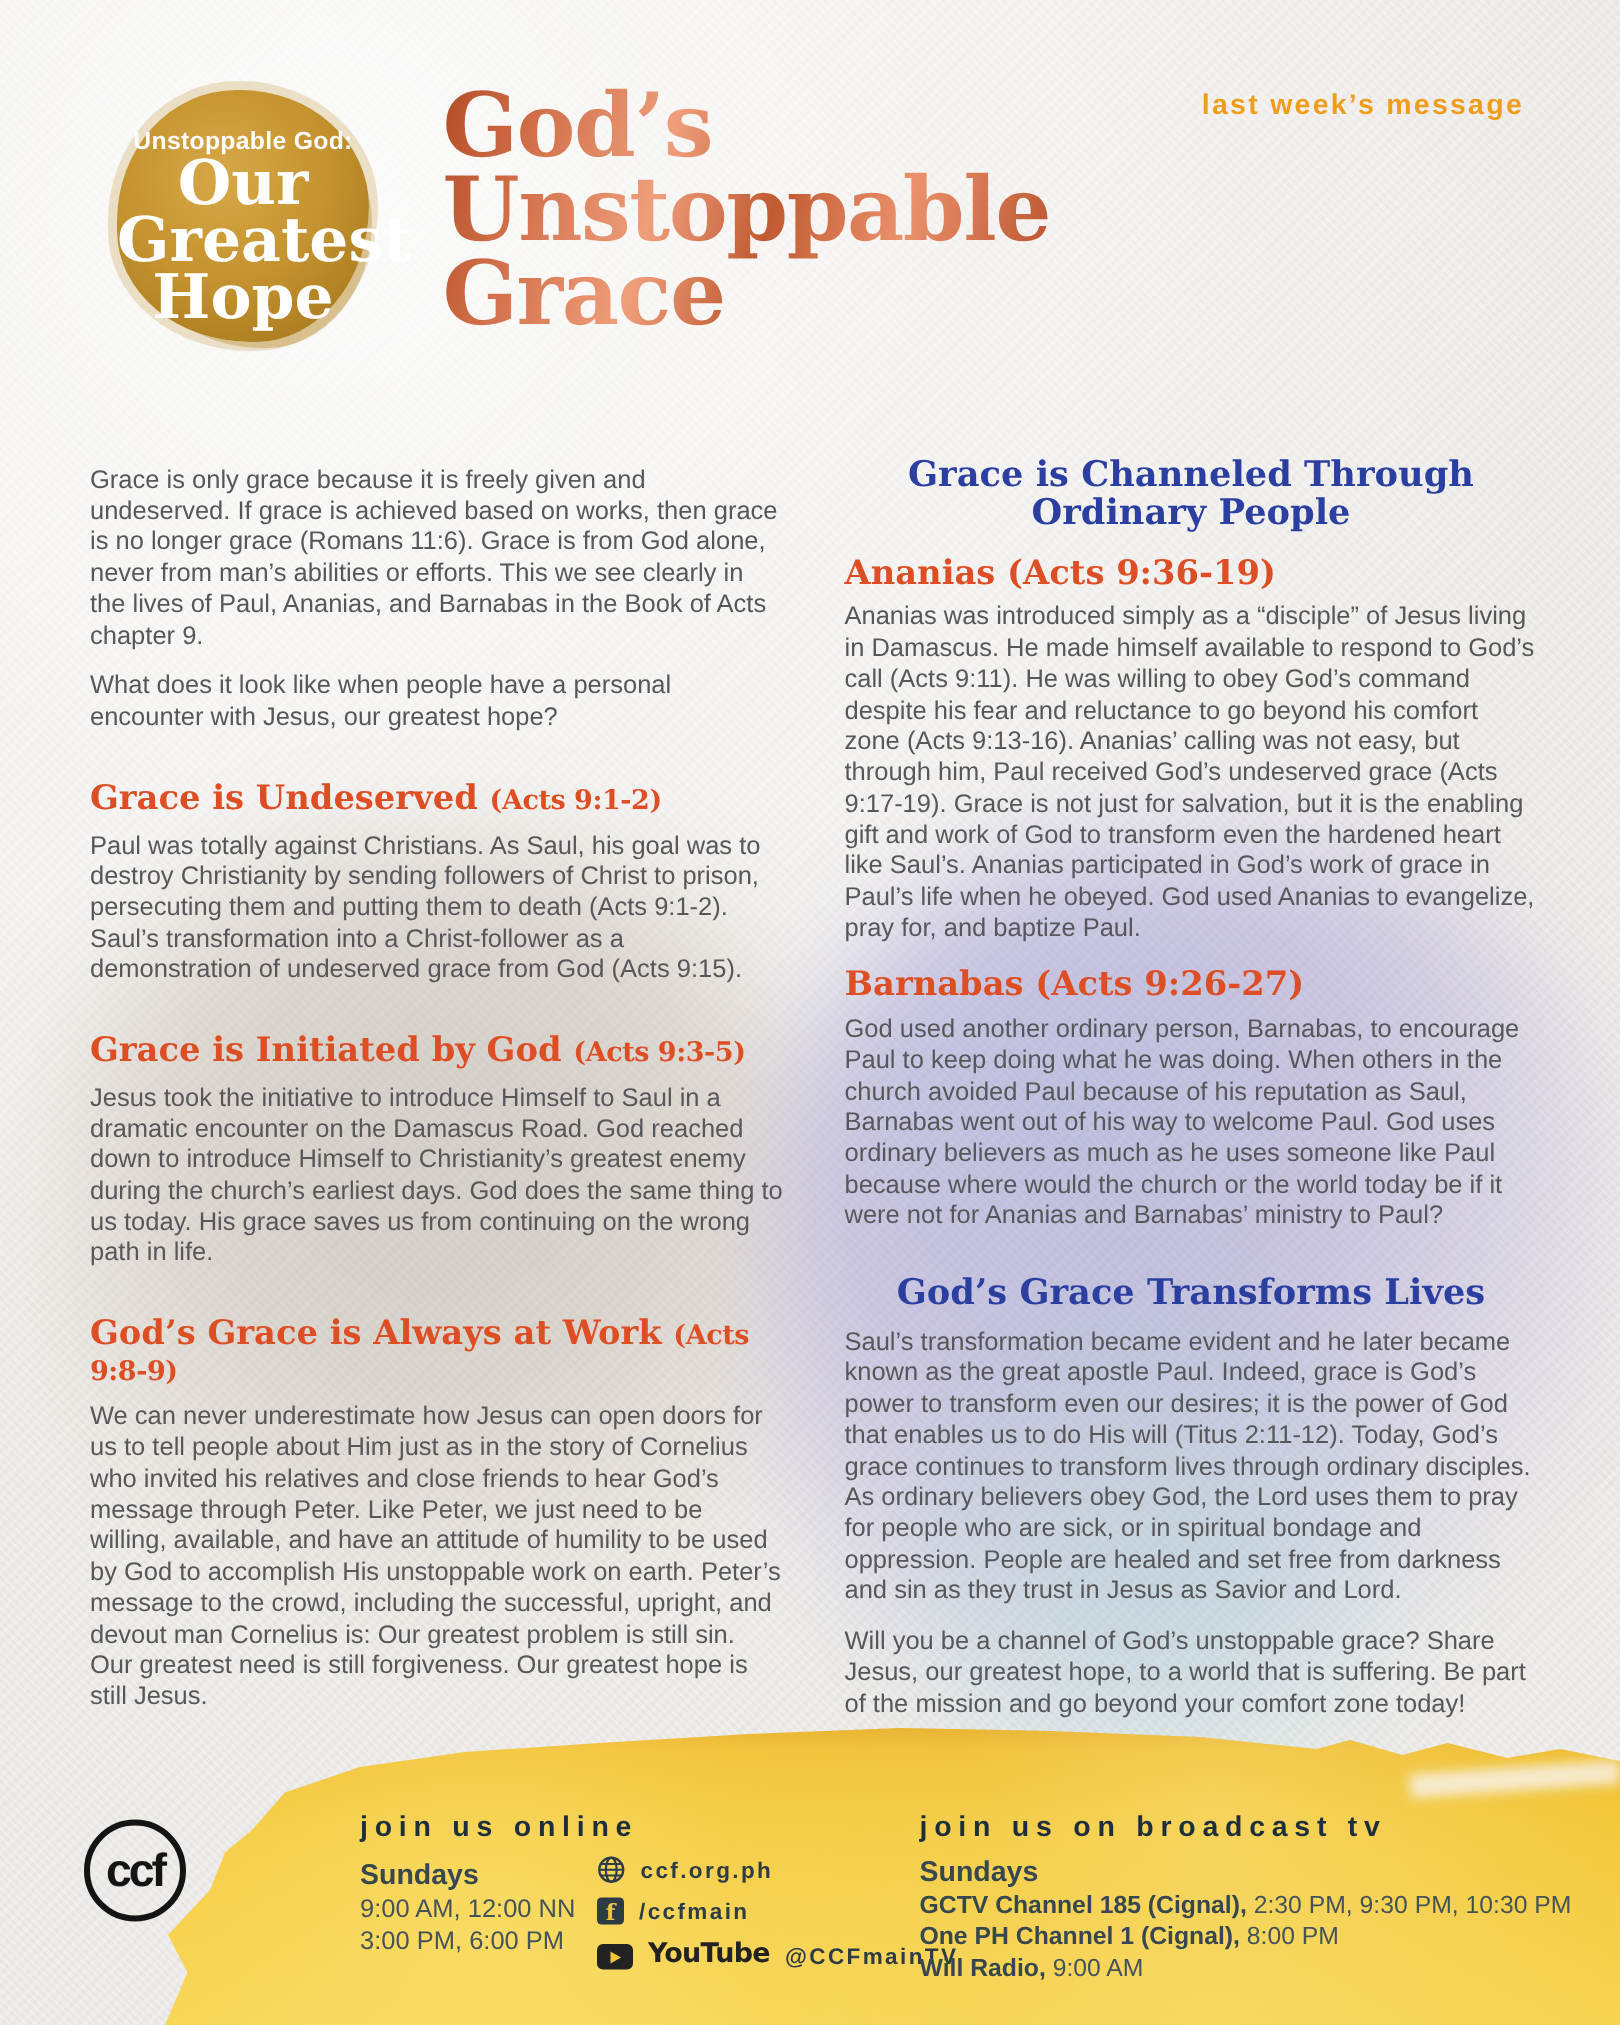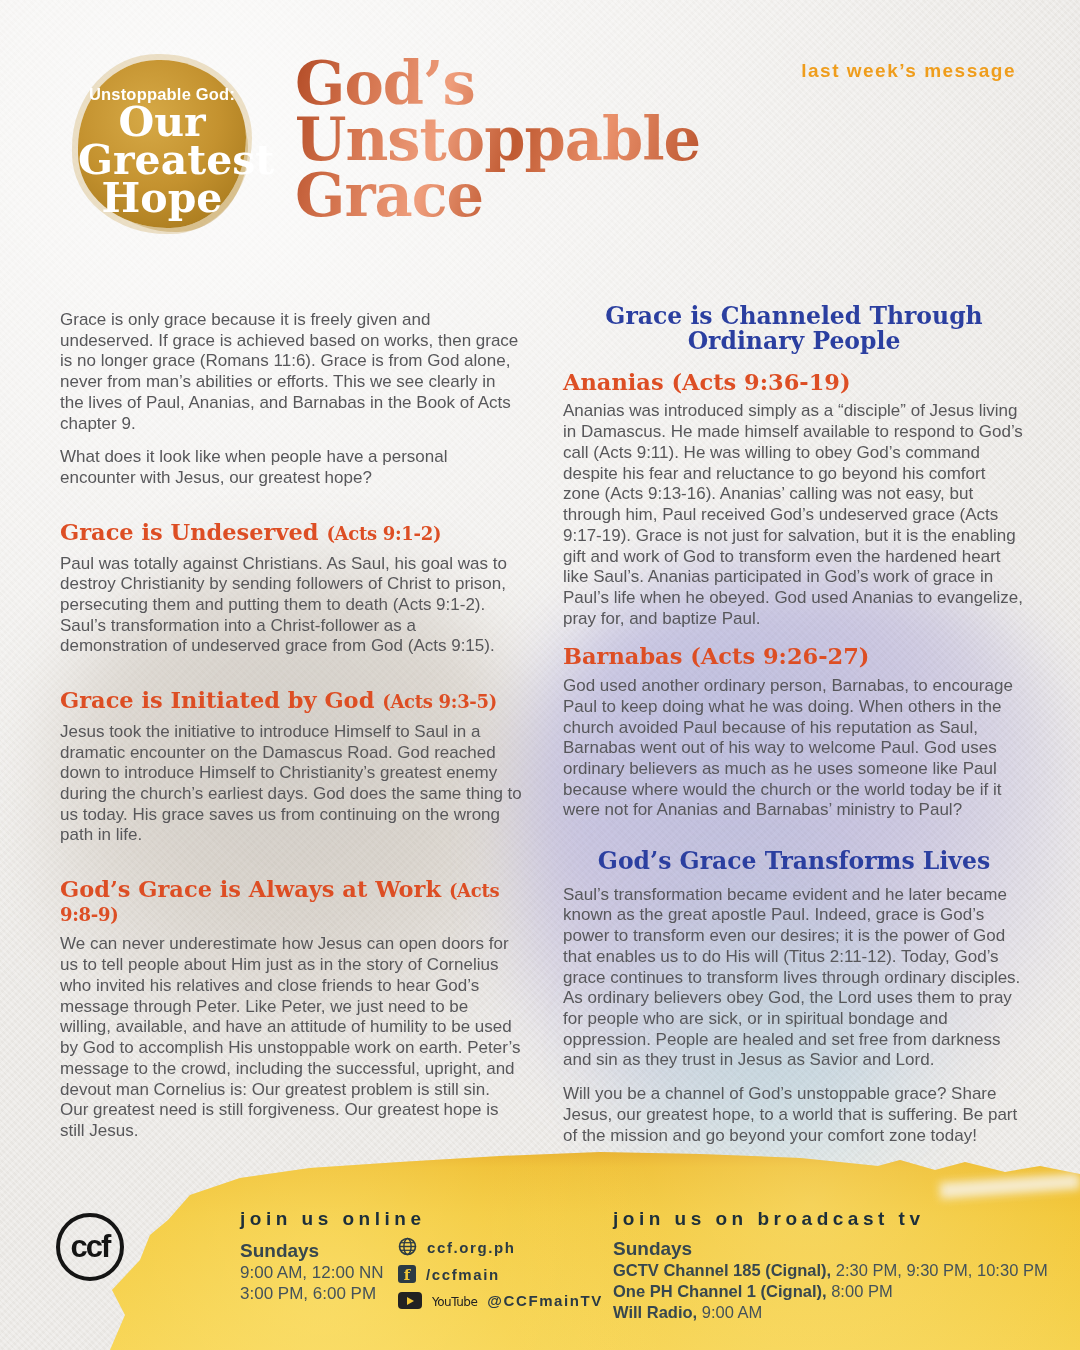--- a/index.html
+++ b/index.html
@@ -64,21 +64,21 @@
     border-radius:50%;box-sizing:border-box;background:transparent;display:flex;align-items:center;justify-content:center;}
   .ccf-logo span{font-size:31px;font-weight:bold;color:#141414;letter-spacing:-2px;font-family:"Liberation Sans",sans-serif;}
 
   .f-head{font-size:19px;font-weight:bold;letter-spacing:4.5px;color:#1d2f3a;}
   .f-day{font-size:19px;font-weight:bold;color:#37474f;margin-top:10px;}
   .f-time{font-size:17px;color:#44525a;line-height:1.25;}
   .join-online{position:absolute;left:240px;top:1208px;}
   .join-links{position:absolute;left:398px;top:1237px;}
   .link-row{display:flex;align-items:flex-end;gap:10px;margin-bottom:9px;}
   .link-label{font-size:15px;letter-spacing:1.6px;color:#2c3b44;font-weight:bold;}
-  .yt-word{font-family:"DejaVu Sans",sans-serif;font-weight:normal;font-size:12px;color:#222;letter-spacing:-.5px;}
+  .yt-word{font-family:"DejaVu Sans",sans-serif;font-weight:bold;font-size:18px;color:#222;letter-spacing:-.5px;}
   .broadcast{position:absolute;left:613px;top:1208px;width:440px;}
   .ch-line{font-size:16.5px;line-height:1.28;color:#44525a;}
   .ch-line b{color:#37474f;}
   .icon-fb{width:18px;height:18px;background:#2c3b44;border-radius:3px;color:#f2c636;
     display:flex;align-items:flex-end;justify-content:center;font-weight:bold;font-size:15px;line-height:1;
     font-family:"DejaVu Serif",serif;}
   .icon-yt{width:24px;height:17px;background:#222;border-radius:4px;display:flex;align-items:center;justify-content:center;}
   .icon-yt::after{content:"";width:0;height:0;border-left:7px solid #f2c636;border-top:4.5px solid transparent;
     border-bottom:4.5px solid transparent;}
 </style>

